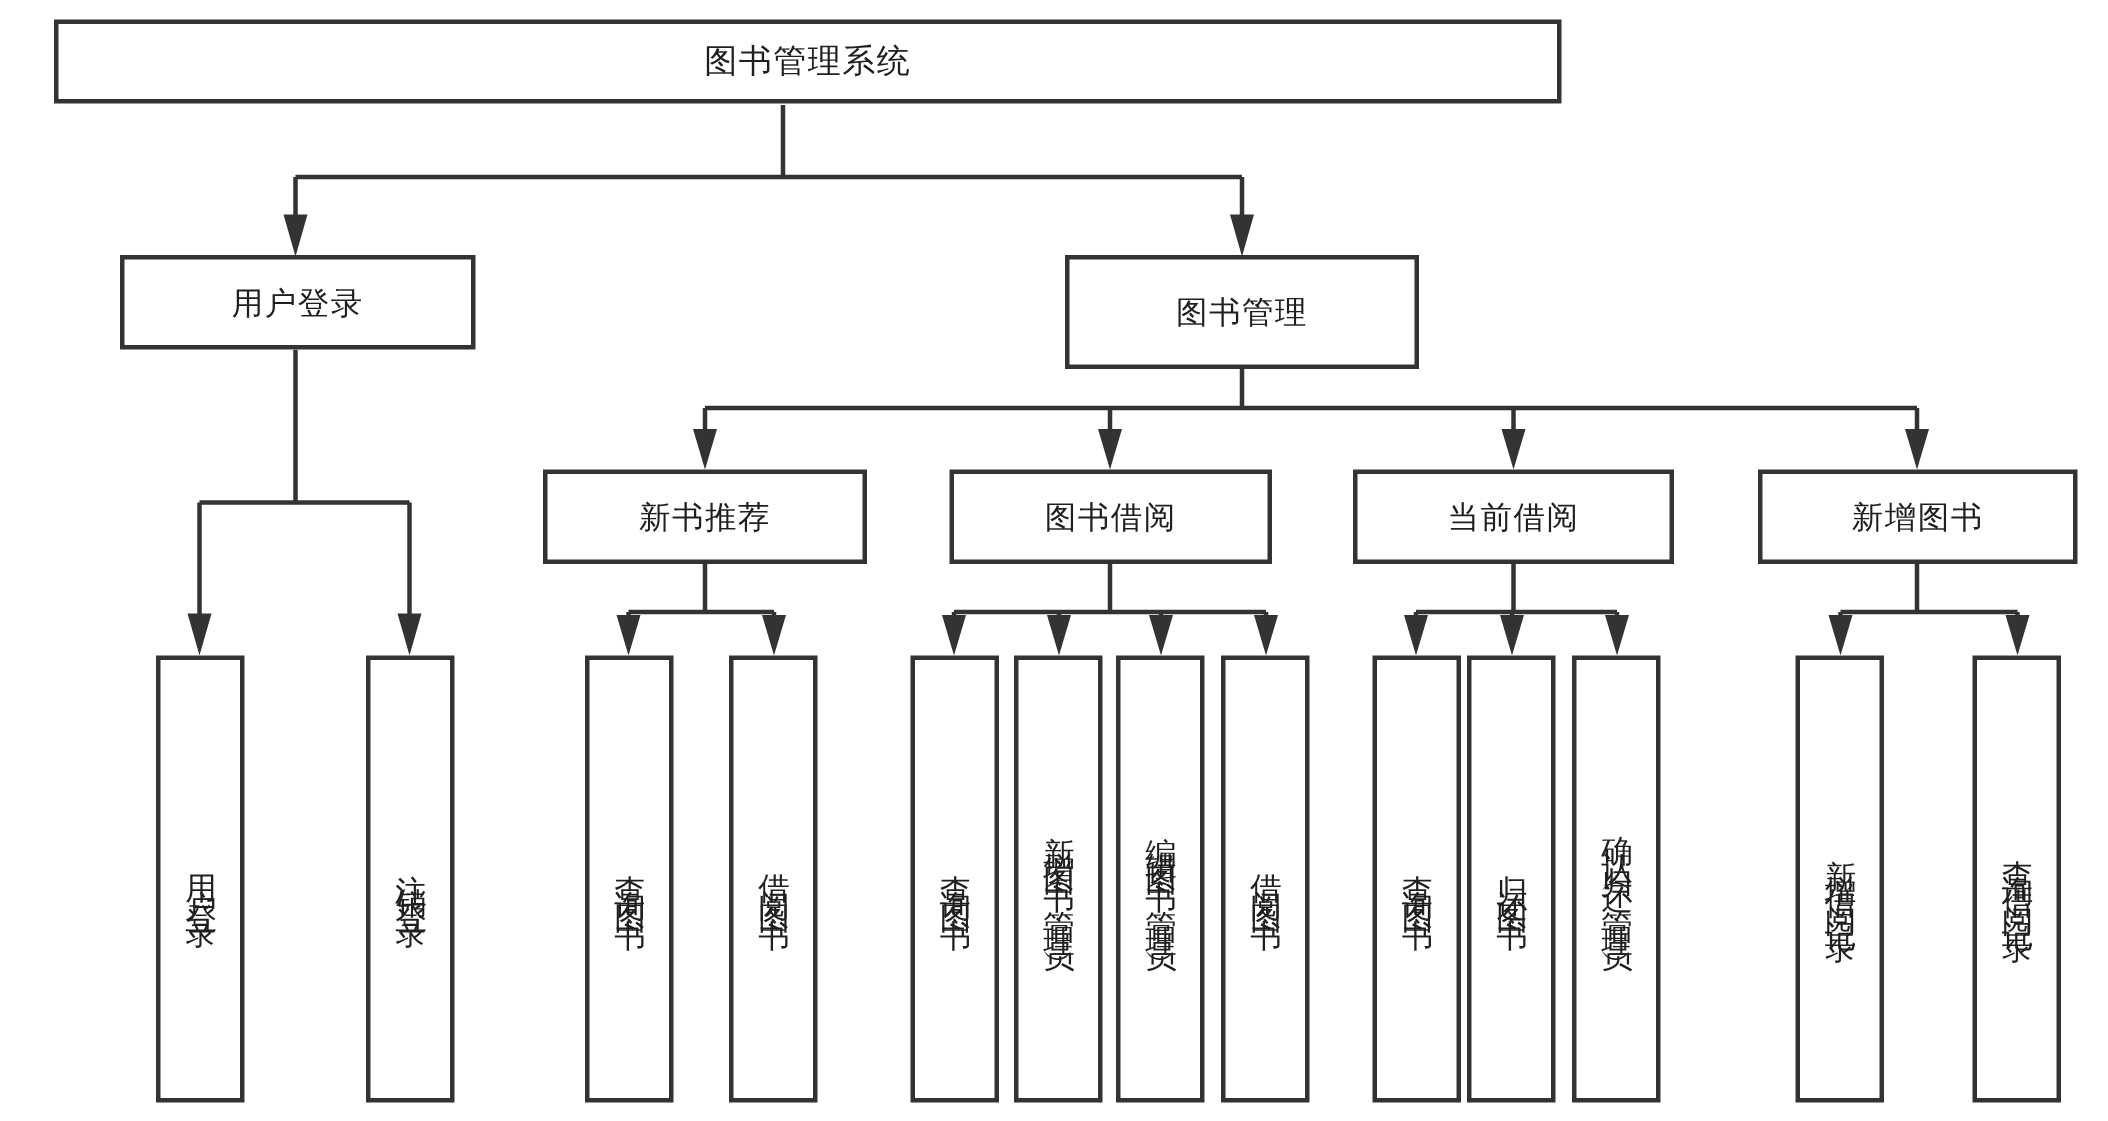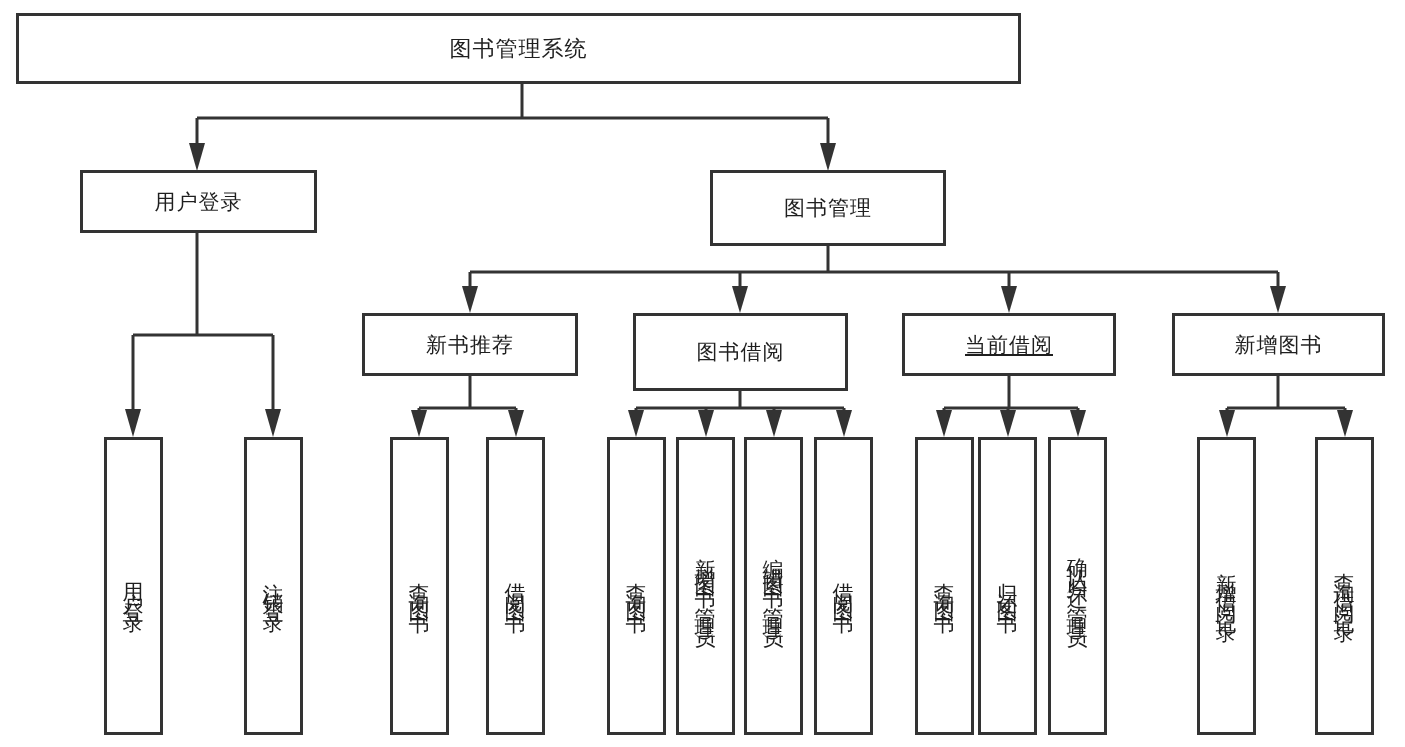--- a/index.html
+++ b/index.html
@@ -111,38 +111,38 @@
       <path d="M1227 408 H1345"></path>
       <path d="M1227 408 V416"></path>
       <path d="M1345 408 V416"></path>
     </g>
     <g fill="#333333" stroke="none">
       <polygon points="1219,410 1235,410 1227,437"></polygon>
       <polygon points="1337,410 1353,410 1345,437"></polygon>
     </g>
   </svg>
 
-  <div class="node hnode root-node" style="left:16px;top:13px;width:1005px;height:71px;">
+  <div class="node hnode root-node" style="left:36px;top:13px;width:1005px;height:56px;">
     <span>图书管理系统</span>
   </div>
 
   <div class="node hnode" style="left:80px;top:170px;width:237px;height:63px;">
     <span>用户登录</span>
   </div>
   <div class="node hnode" style="left:710px;top:170px;width:236px;height:76px;">
     <span>图书管理</span>
   </div>
 
   <div class="node hnode" style="left:362px;top:313px;width:216px;height:63px;">
     <span>新书推荐</span>
   </div>
-  <div class="node hnode" style="left:633px;top:313px;width:215px;height:78px;">
+  <div class="node hnode" style="left:633px;top:313px;width:215px;height:63px;">
     <span>图书借阅</span>
   </div>
-  <div class="node hnode" style="left:902px;top:313px;width:214px;height:63px;text-decoration:underline;">
+  <div class="node hnode" style="left:902px;top:313px;width:214px;height:63px;">
     <span>当前借阅</span>
   </div>
   <div class="node hnode" style="left:1172px;top:313px;width:213px;height:63px;">
     <span>新增图书</span>
   </div>
 
   <div class="node vnode" style="left:104px;top:437px;width:59px;height:298px;">
     <span>用户登录</span>
   </div>
   <div class="node vnode" style="left:244px;top:437px;width:59px;height:298px;">

